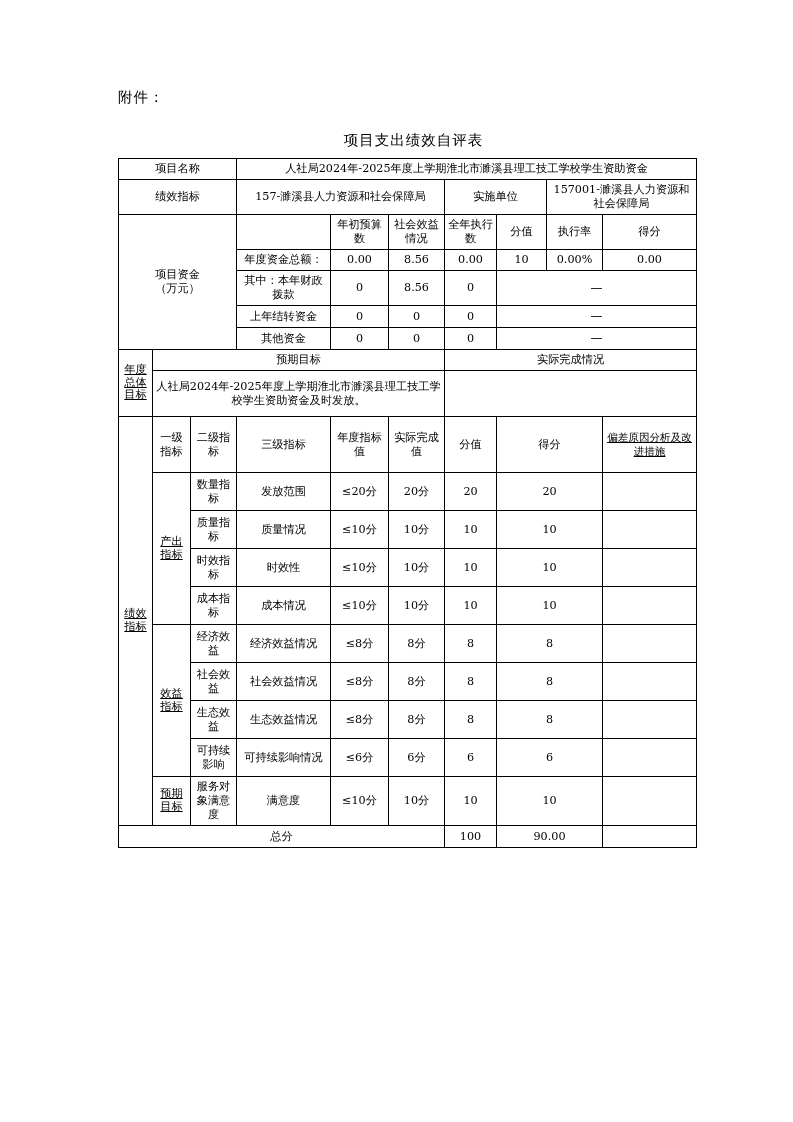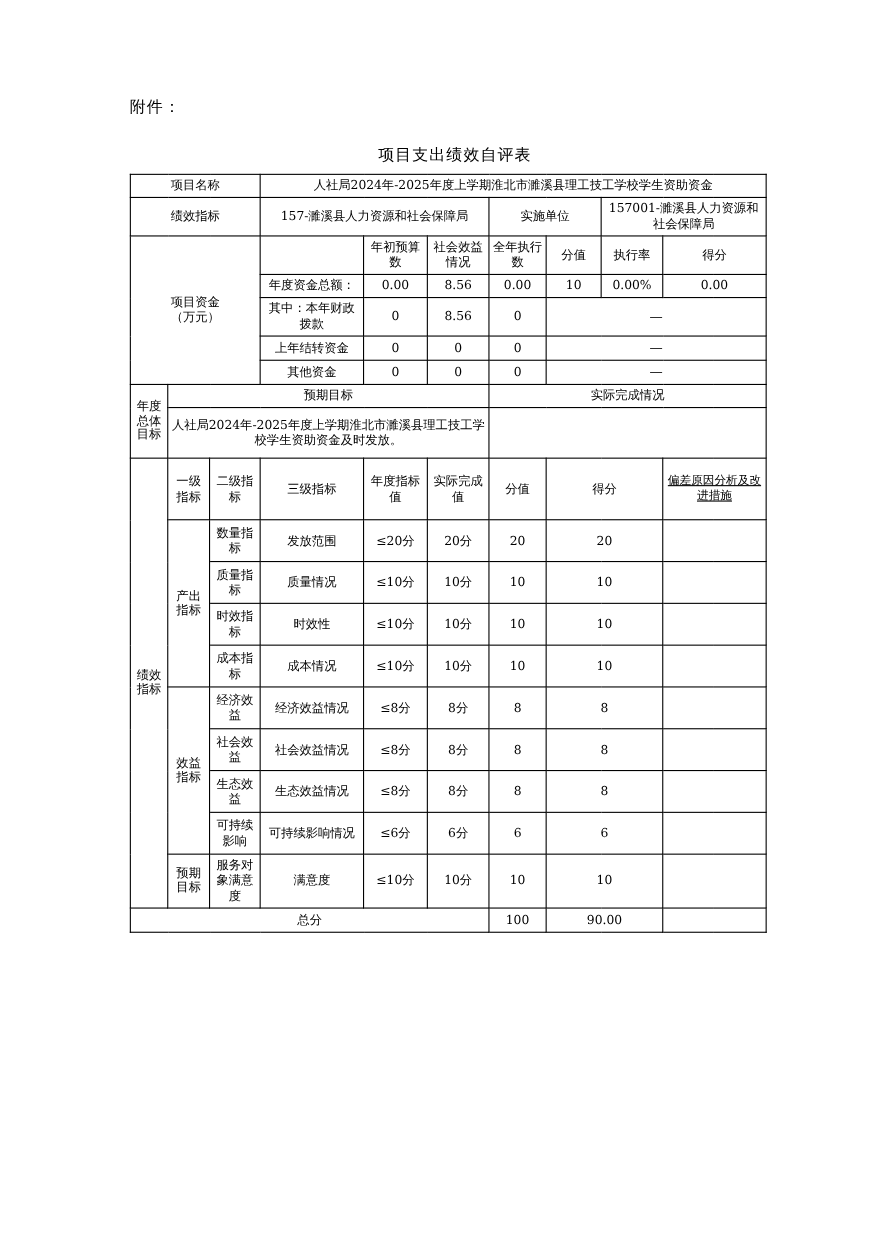--- a/index.html
+++ b/index.html
@@ -53,20 +53,21 @@
     vertical-align: middle;
     word-wrap: break-word;
   }
   td.left {
     text-align: left;
     padding-left: 4px;
   }
   td.vert {
     font-size: 11.2px;
     line-height: 1.15;
+    text-decoration: underline;
   }
   .dash { font-size: 12px; }
   .small { font-size: 10.6px; text-decoration: underline; }
 </style>
 </head>
 <body>
 
 <div class="page">
 
   <div class="attach-label">附件：</div>

